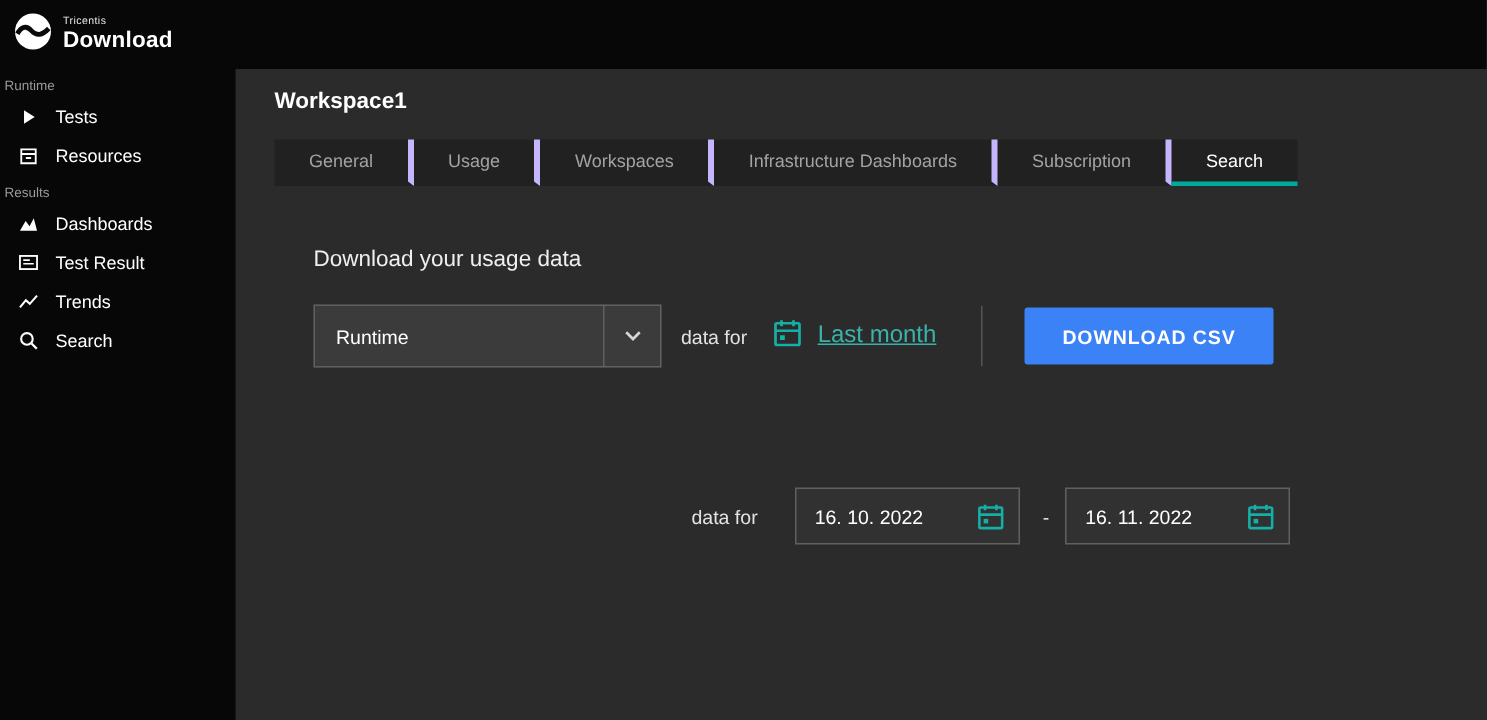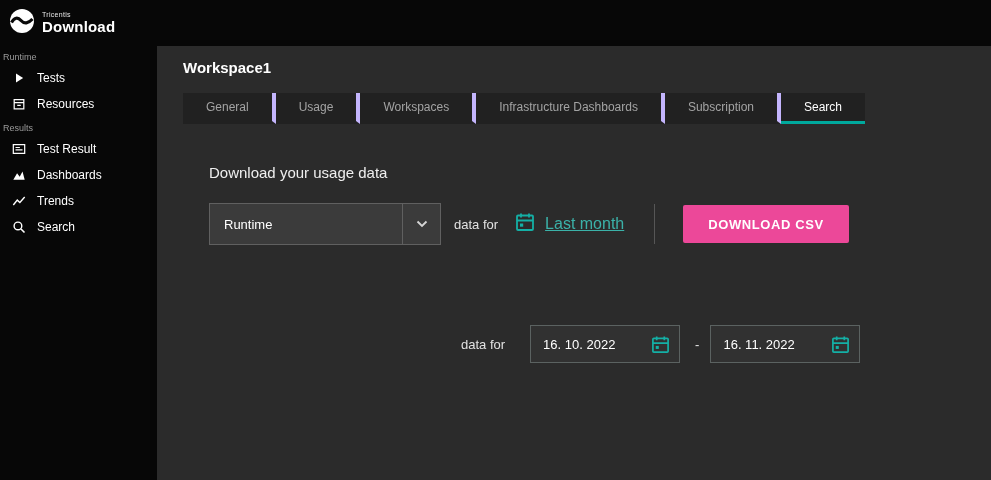--- a/index.html
+++ b/index.html
@@ -58,21 +58,21 @@
   .select-value { flex:1; padding-left:14px; font-size:13px; color:#fff; }
   .select-caret {
     width:38px; height:100%; border-left:1px solid #606060;
     display:flex; align-items:center; justify-content:center;
   }
   .data-for { margin-left:13px; font-size:13px; color:#e2e2e2; }
   .quick-range { display:flex; align-items:center; gap:10px; margin-left:17px; cursor:pointer; }
   .link { font-size:16px; color:#3bb2a9; text-decoration:underline; }
   .vdivider { width:1px; height:40px; background:#565656; margin:0 28px 0 30px; }
   .btn {
-    height:38px; padding:0 25px; background:#ec4899; color:#fff;
+    height:38px; padding:0 25px; background:#3b82f6; color:#fff;
     border:none; border-radius:2px; font-family:"Liberation Sans",sans-serif;
     font-size:13px; font-weight:bold; letter-spacing:0.6px; cursor:pointer;
   }
   .file-info { margin-left:15px; font-size:13px; color:#eaeaea; }
 
   .row2 { display:flex; align-items:center; margin-top:80px; margin-left:252px; }
   .date-box {
     width:150px; height:38px; background:#313131; border:1px solid #5b6261;
     display:flex; align-items:center; cursor:pointer;
   }
@@ -122,34 +122,34 @@
             </svg>
         </span>
         <span>Resources</span>
       </div>
 
       <div class="section-label">Results</div>
 
       <div class="nav-item">
         <span class="ic">
           <svg width="14" height="14" viewBox="0 0 16 16">
+              <path d="M1.5 13.5 L5.8 6 L8.8 10 L12 4 L14.5 13.5 Z" fill="#ffffff"></path>
+            </svg>
+        </span>
+        <span>Dashboards</span>
+      </div>
+
+      <div class="nav-item">
+        <span class="ic">
+          <svg width="14" height="14" viewBox="0 0 16 16">
               <rect x="1.5" y="3" width="13" height="10" fill="none" stroke="#ffffff" stroke-width="1.4"></rect>
               <path d="M4 6.2 h5 M4 9 h8" stroke="#ffffff" stroke-width="1.2"></path>
             </svg>
         </span>
         <span>Test Result</span>
-      </div>
-
-      <div class="nav-item">
-        <span class="ic">
-          <svg width="14" height="14" viewBox="0 0 16 16">
-              <path d="M1.5 13.5 L5.8 6 L8.8 10 L12 4 L14.5 13.5 Z" fill="#ffffff"></path>
-            </svg>
-        </span>
-        <span>Dashboards</span>
       </div>
 
       <div class="nav-item">
         <span class="ic">
           <svg width="14" height="14" viewBox="0 0 16 16">
               <path d="M1.5 12.5 L6 7 L9 9.8 L14.5 3.5" stroke="#ffffff" stroke-width="1.6" fill="none"></path>
             </svg>
         </span>
         <span>Trends</span>
       </div>

